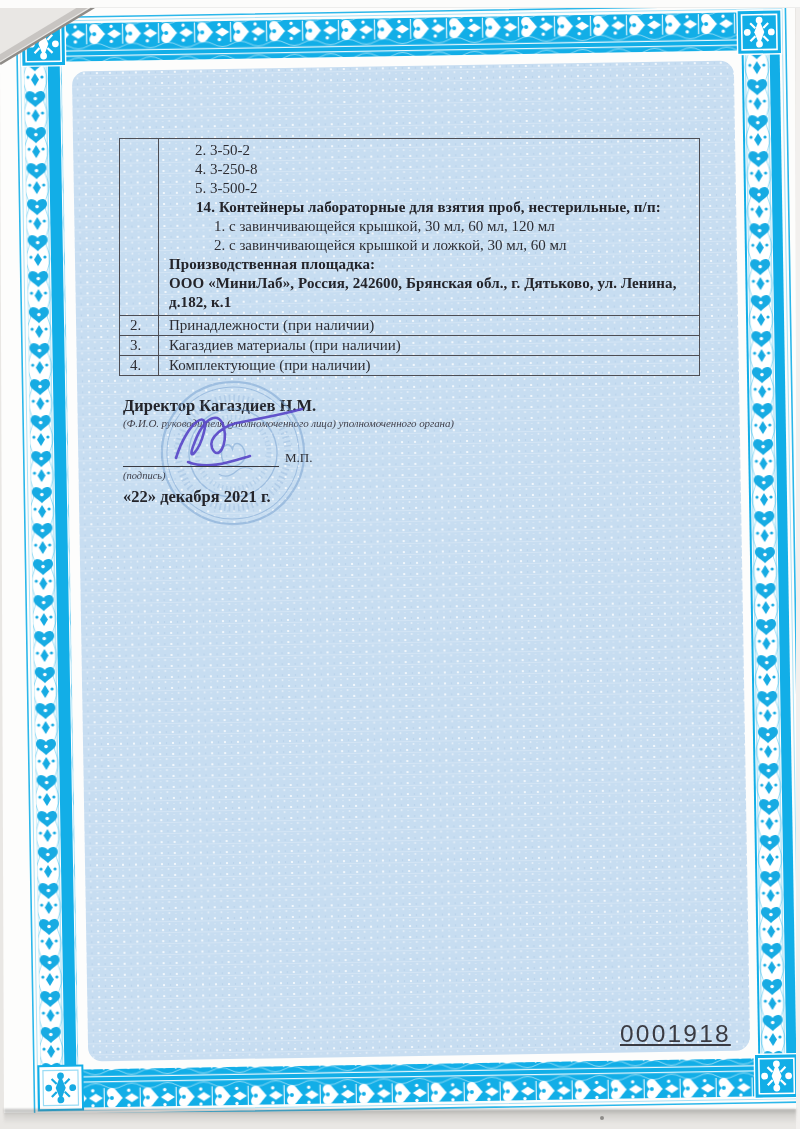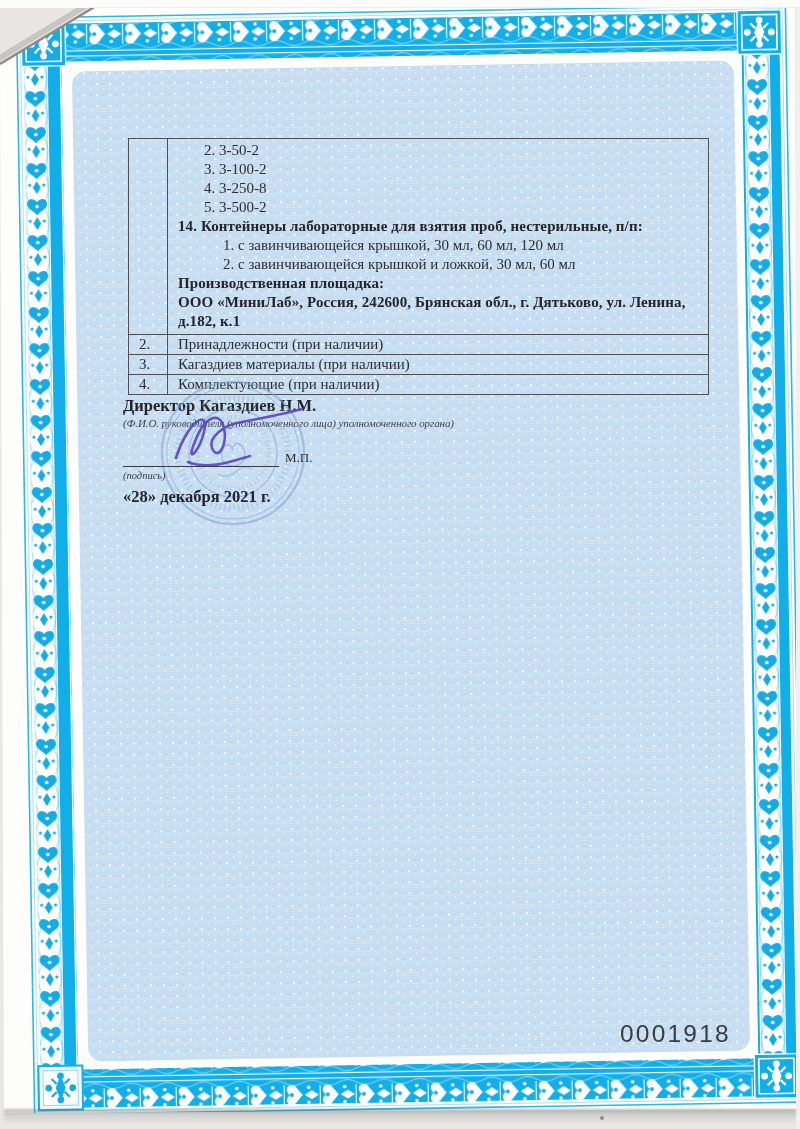--- a/index.html
+++ b/index.html
@@ -25,43 +25,43 @@
     z-index:2;
   }
   .fold-line{left:0;top:0;width:800px;height:1129px;z-index:5;pointer-events:none;}
   
   .frame-wrap{
     left:24px;top:10px;width:772px;height:1100px;
     transform:rotate(-0.95deg);transform-origin:50% 50%;
   }
   
   .content{left:0;top:0;width:800px;height:1129px;z-index:4;color:var(--ink,#2d2d33);}
-  .doc-table{left:128px;top:138px;width:579px;border:1.2px solid #4e4e54;font-size:15px;line-height:19px;}
+  .doc-table{left:119px;top:138px;width:579px;border:1.2px solid #4e4e54;font-size:15px;line-height:19px;}
   .trow{display:grid;grid-template-columns:39px 1fr;border-top:1px solid #4e4e54;}
   .trow:first-child{border-top:none;}
   .tnum{border-right:1px solid #4e4e54;padding:0 0 0 10px;}
   .tbody-cell{padding:2px 4px 3px 10px;}
   .trow.small{height:19px;overflow:hidden;}
   .trow.small .tnum,.trow.small .tlabel{padding-top:0px;}
   .tlabel{padding-left:10px;}
   .ind1{margin-left:26px;}
-  .ind2{}
+  .ind2{margin-left:27px;}
   .ind3{margin-left:45px;}
   .b{font-weight:bold;letter-spacing:.1px;color:#24242a;}
   
   .director{left:123px;top:396px;font-size:16.5px;font-weight:bold;color:#24242a;}
   .fio-caption{left:123px;top:417px;font-size:11px;font-style:italic;color:#41414c;letter-spacing:-.1px;}
   .sig-line{left:123px;top:466px;width:156px;height:1.4px;background:#3a3a40;}
   .mp{left:285px;top:450px;font-size:13px;color:#2d2d33;}
   .sig-caption{left:123px;top:470px;font-size:10.5px;font-style:italic;color:#41414c;}
   .doc-date{left:123px;top:487px;font-size:16.5px;font-weight:bold;color:#24242a;}
   .stamp{left:157px;top:377px;width:152px;height:152px;opacity:.55;transform:rotate(-8deg);}
   .signature{left:158px;top:398px;width:172px;height:82px;opacity:.92;}
   .serial{left:620px;top:1020px;font-family:"Liberation Sans","DejaVu Sans",sans-serif;
-    font-size:24.5px;letter-spacing:2.2px;color:var(--serial,#3b3b42);}
+    font-size:24.5px;letter-spacing:2.2px;color:var(--serial,#3b3b42);text-decoration:underline;}
 </style>
 </head>
 <body style="--ink: #2d2d33; --stamp: #7ba4d2; --sig: #5a48c8; --serial: #3b3b42;">
 
 <div class="abs paper">
 
   <div class="abs frame-wrap">
     <svg width="772" height="1100" viewBox="0 0 772 1100" xmlns="http://www.w3.org/2000/svg">
       <defs>
 
@@ -150,21 +150,20 @@
     </svg>
   </div>
 
   <div class="abs content">
 
     <div class="abs doc-table">
       <div class="trow">
         <div class="tnum"></div>
         <div class="tbody-cell">
           <div class="ind1">2. 3-50-2</div>
-          <div class="ind1">3. 3-100-2</div>
           <div class="ind1">4. 3-250-8</div>
           <div class="ind1">5. 3-500-2</div>
           <div class="b ind2">14. Контейнеры лабораторные для взятия проб, нестерильные, п/п:</div>
           <div class="ind3">1. с завинчивающейся крышкой, 30 мл, 60 мл, 120 мл</div>
           <div class="ind3">2. с завинчивающейся крышкой и ложкой, 30 мл, 60 мл</div>
           <div class="b">Производственная площадка:</div>
           <div class="b">ООО «МиниЛаб», Россия, 242600, Брянская обл., г. Дятьково, ул. Ленина,</div>
           <div class="b">д.182, к.1</div>
         </div>
       </div>
@@ -202,21 +201,21 @@
       <g fill="none" stroke-linecap="round" style="stroke:var(--sig,#5a48c8)" stroke-width="2.6">
         <path d="M18 60 C30 22 52 10 46 34 C41 54 28 66 36 46 C46 18 62 12 66 30 C70 46 60 64 54 50 C50 40 66 26 84 24"></path>
         <path d="M84 24 C104 20 122 17 144 11"></path>
         <path d="M30 64 C50 72 72 64 92 58"></path>
       </g>
     </svg>
 
     <div class="abs sig-line"></div>
     <div class="abs mp">М.П.</div>
     <div class="abs sig-caption">(подпись)</div>
-    <div class="abs doc-date">«28» декабря 2021 г.</div>
+    <div class="abs doc-date">«22» декабря 2021 г.</div>
 
     <div class="abs serial">0001918</div>
   </div>
 </div>
 
 <svg class="abs fold-line">
   <line x1="-2" y1="59" x2="92" y2="2" stroke="rgba(146,143,139,.38)" stroke-width="6"></line>
   <line x1="0" y1="64" x2="96" y2="6" stroke="#8f8c88" stroke-width="2.6"></line>
 </svg>
 

